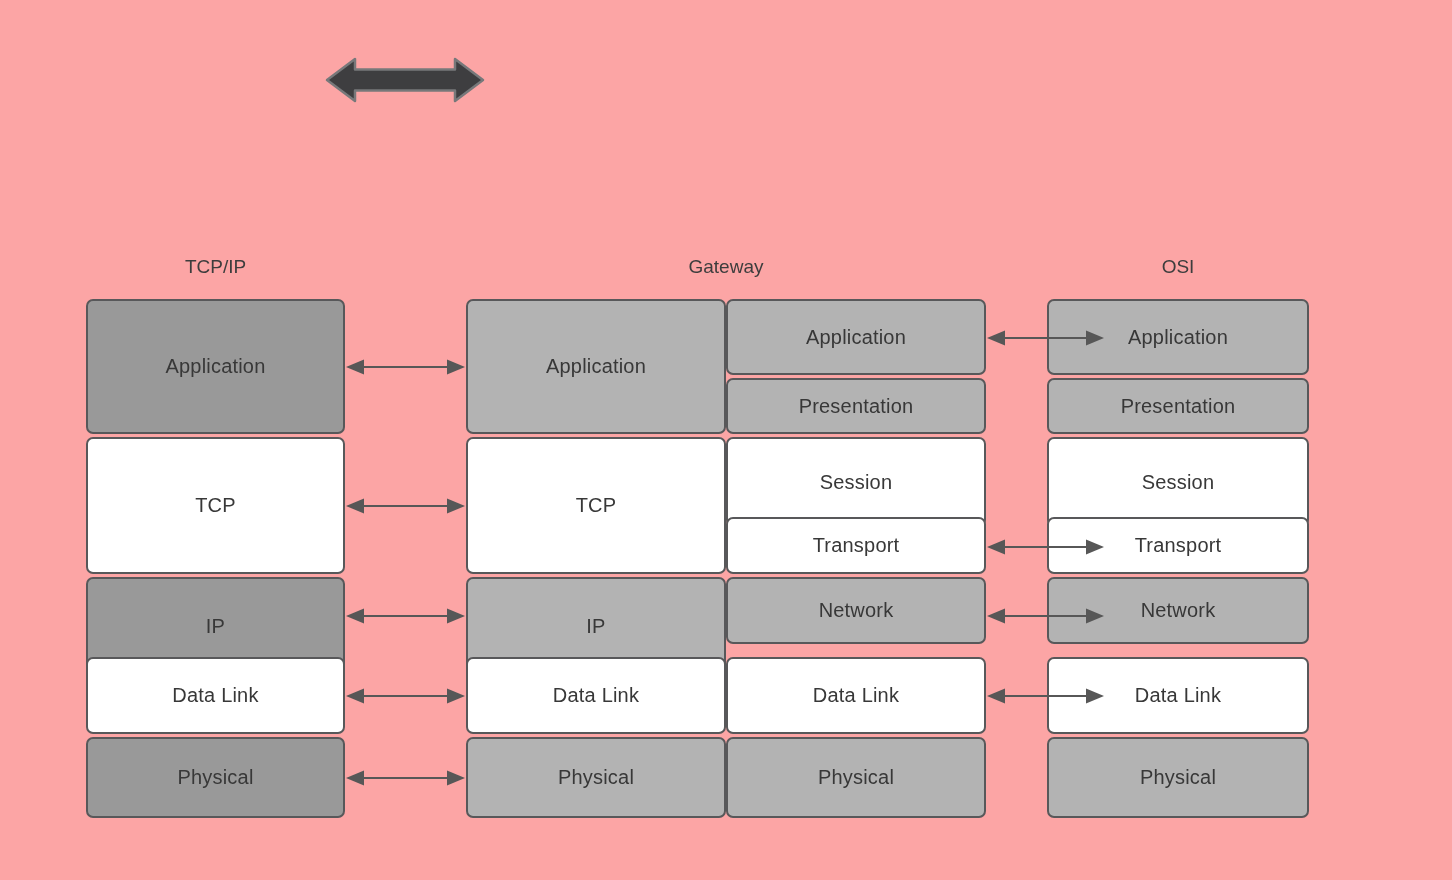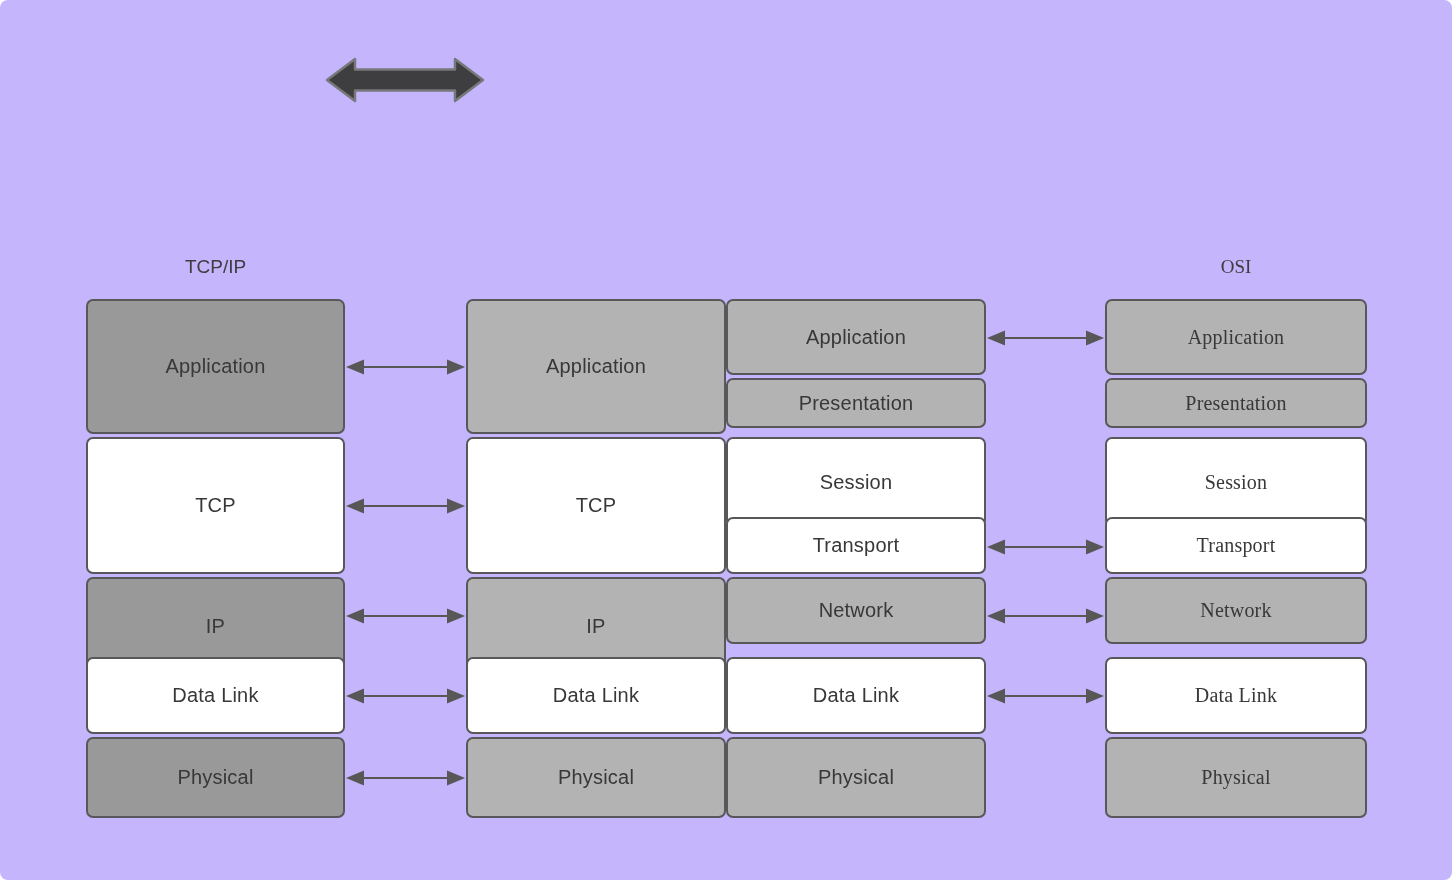--- a/index.html
+++ b/index.html
@@ -1,23 +1,22 @@
 <!DOCTYPE html>
 <html><head>
 <meta charset="utf-8">
 <style>
   html, body { margin: 0; padding: 0; background: #ffffff; }
   .canvas {
     position: relative;
     width: 1452px;
     height: 880px;
-    background: #c4b5fd;
+    background: #fca5a5;
     font-family: "Liberation Sans", sans-serif;
     overflow: hidden;
-    border-radius: 8px;
   }
   .col-header {
     position: absolute;
     top: 255px;
     height: 24px;
     line-height: 24px;
     text-align: center;
     font-size: 19px;
     color: #3d3d3d;
   }
@@ -34,32 +33,32 @@
     letter-spacing: 0.2px;
   }
   .fill-dark  { background: #999999; }
   .fill-light { background: #b3b3b3; }
   .fill-white { background: #ffffff; }
 
   
   .col-tcpip  { left: 86px;   width: 259px; }
   .col-gwl    { left: 466px;  width: 260px; }
   .col-gwr    { left: 726px;  width: 260px; }
-  .col-osi    { left: 1105px; width: 262px; font-family: Liberation Serif, serif; }
+  .col-osi    { left: 1047px; width: 262px; }
 
   
   .r5-app  { top: 299px; height: 135px; }
   .r5-tcp  { top: 437px; height: 137px; text-align: right; }
   .r5-ip   { top: 577px; height: 99px; }
   .r5-dl   { top: 657px; height: 77px; }
   .r5-phy  { top: 737px; height: 81px; }
 
   
   .r7-app  { top: 299px; height: 76px; }
-  .r7-pre  { top: 378px; height: 50px; }
+  .r7-pre  { top: 378px; height: 56px; }
   .r7-ses  { top: 437px; height: 90px; text-align: center; }
   .r7-tra  { top: 517px; height: 57px; }
   .r7-net  { top: 577px; height: 67px; }
   .r7-dl   { top: 657px; height: 77px; }
   .r7-phy  { top: 737px; height: 81px; }
 
   .arrow-layer {
     position: absolute;
     left: 0; top: 0;
     width: 1452px;
@@ -68,20 +67,21 @@
   }
   .thin-arrow line    { stroke: #575757; stroke-width: 2; }
   .thin-arrow polygon { fill: #575757; }
 </style>
 </head>
 <body>
 
 <div class="canvas">
 
   <div class="col-header col-tcpip">TCP/IP</div>
+  <div class="col-header" style="left:466px; width:520px;">Gateway</div>
   <div class="col-header col-osi">OSI</div>
 
   <div class="box col-tcpip r5-app fill-dark">Application</div>
   <div class="box col-tcpip r5-tcp fill-white">TCP</div>
   <div class="box col-tcpip r5-ip  fill-dark">IP</div>
   <div class="box col-tcpip r5-dl  fill-white">Data Link</div>
   <div class="box col-tcpip r5-phy fill-dark">Physical</div>
 
   <div class="box col-gwl r5-app fill-light">Application</div>
   <div class="box col-gwl r5-tcp fill-white">TCP</div>

